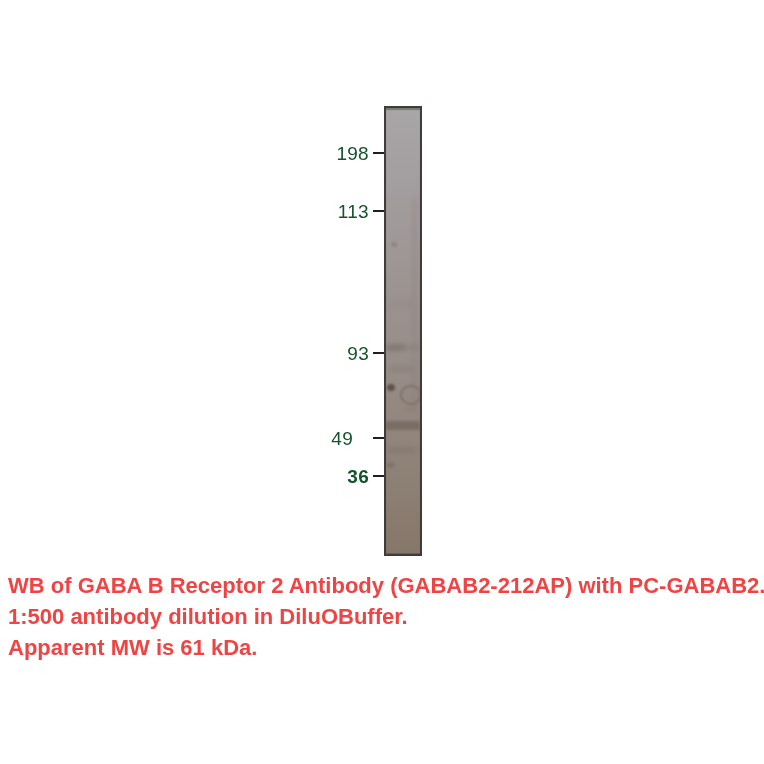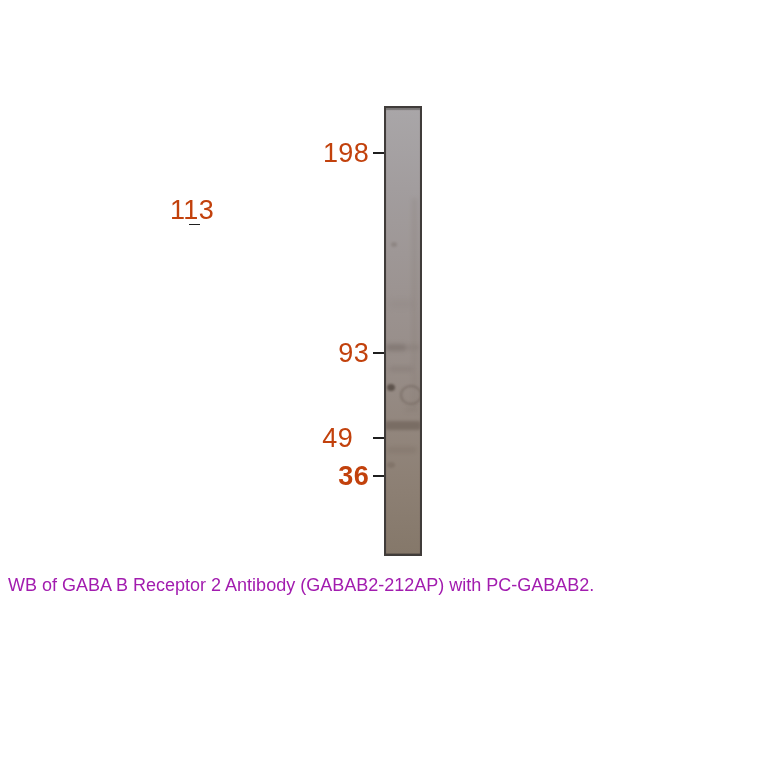--- a/index.html
+++ b/index.html
@@ -35,43 +35,44 @@
   
   .marker-row {
     position: absolute;
     left: 0;
     height: 28px;
     display: flex;
     align-items: center;
     justify-content: flex-end;
   }
   .marker-label {
-    font-size: 27px;
-    color: #c2410c;
+    font-size: 19px;
+    color: #14532d;
     letter-spacing: 0.3px;
     line-height: 1;
     text-align: right;
   }
   .marker-tick {
     display: inline-block;
     width: 11px;
     height: 2px;
     background: #1f1f1f;
     margin-left: 4px;
   }
   
   #caption {
     position: absolute;
     left: 8px;
     top: 570px;
     width: 750px;
-    font-size: 18px;
+    font-size: 22px;
     line-height: 31px;
-    color: #a21caf;
+    color: #ef4444;
     white-space: nowrap;
+    font-weight: bold;
   }
 </style>
 </head>
 <body>
 
 <div id="canvas">
 
   <div id="lane" style="left: 384px; top: 106px; width: 34px; height: 446px; border-color: rgb(64, 60, 58); background: linear-gradient(rgb(169, 166, 168) 0%, rgb(162, 157, 158) 18%, rgb(156, 148, 146) 40%, rgb(151, 141, 136) 58%, rgb(146, 134, 125) 72%, rgb(140, 127, 115) 86%, rgb(133, 120, 106) 100%);">
       <div class="band round" style="top: 134px; left: 15%; width: 6px; height: 5px; background: rgb(111, 101, 95); opacity: 0.35; filter: blur(1px);"></div>
       <div class="band" style="top: 192px; left: 10%; width: 70%; height: 8px; background: rgb(125, 115, 110); opacity: 0.15; filter: blur(3px);"></div>
@@ -85,35 +86,37 @@
       <div class="band" style="top: 313px; left: -2%; width: 104%; height: 9px; background: rgb(107, 94, 85); opacity: 0.62; filter: blur(1.5px);"></div>
       <div class="band" style="top: 339px; left: 2%; width: 90%; height: 6px; background: rgb(116, 102, 92); opacity: 0.28; filter: blur(2px);"></div>
       <div class="band round" style="top: 354px; left: 4%; width: 8px; height: 6px; background: rgb(107, 93, 82); opacity: 0.35; filter: blur(1px);"></div>
     </div>
 
   <div id="markers">
       <div class="marker-row" style="top: 139px; width: 384px;">
         <span class="marker-label">198</span>
         <span class="marker-tick"></span>
       </div>
-      <div class="marker-row" style="top: 197px; width: 384px; flex-direction: column;">
+      <div class="marker-row" style="top: 197px; width: 384px;">
         <span class="marker-label">113</span>
         <span class="marker-tick"></span>
       </div>
       <div class="marker-row" style="top: 339px; width: 384px;">
         <span class="marker-label">93</span>
         <span class="marker-tick"></span>
       </div>
       <div class="marker-row" style="top: 424px; width: 384px; gap: 16px;">
         <span class="marker-label">49</span>
         <span class="marker-tick"></span>
       </div>
       <div class="marker-row" style="top: 462px; width: 384px; font-weight: bold;">
         <span class="marker-label">36</span>
         <span class="marker-tick"></span>
       </div>
     </div>
 
   <div id="caption">
     <div>WB of GABA B Receptor 2 Antibody (GABAB2-212AP) with PC-GABAB2.</div>
+    <div>1:500 antibody dilution in DiluOBuffer.</div>
+    <div>Apparent MW is 61 kDa.</div>
   </div>
 
 </div>
 
 </body></html>

